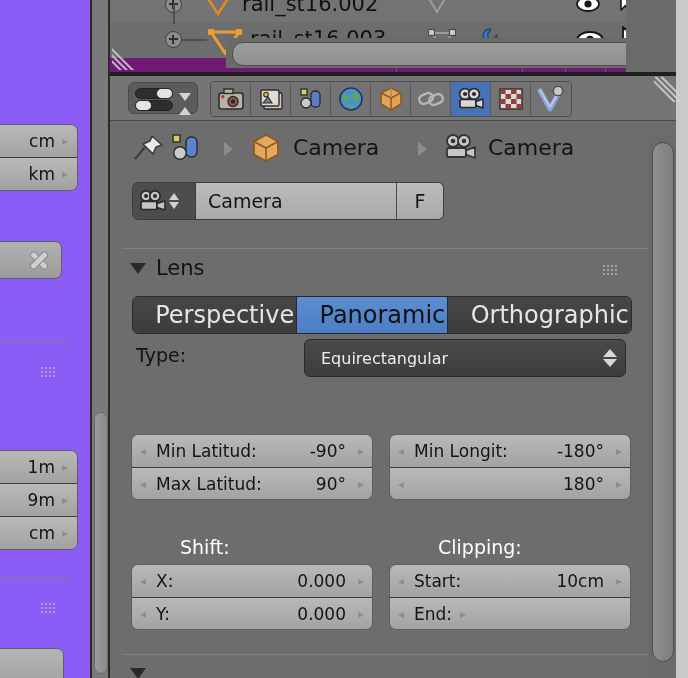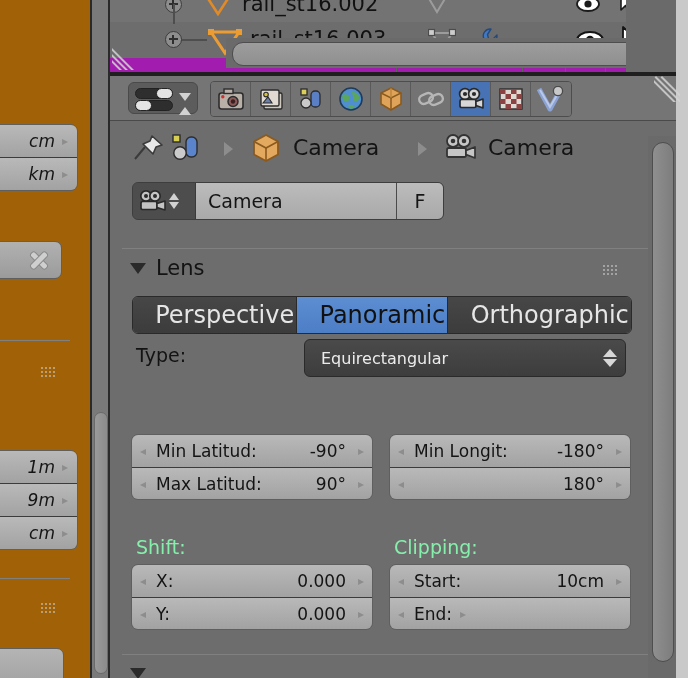--- a/index.html
+++ b/index.html
@@ -38,21 +38,21 @@
     border-radius:7px;
     overflow:hidden;
     box-sizing:border-box;
   }
   .numstack .num{border-left:0;border-right:0;}
   .numstack .num + .num{border-top:1px solid #3b3b3b;}
 
   
   #outliner{
     left:110px;top:0;width:516px;height:72px;
-    background:#a21caf;
+    background:#701a75;
     overflow:hidden;
   }
   .olrow{
     position:absolute;left:0;width:578px;height:36px;
     display:flex;align-items:center;
   }
   .olrow.r0{top:-14px;background:#737373;}
   .olrow.r1{top:22px;background:#6d6d6d;}
   .ol-plus{
     position:absolute;width:17px;height:17px;border-radius:50%;
@@ -221,24 +221,24 @@
   }
   #type-dd .dd-val{flex:1 1 auto;padding-left:16px;font-size:16px;color:#ececec;}
   #type-dd .dd-arrows{
     width:30px;display:flex;flex-direction:column;align-items:center;
     justify-content:center;gap:2px;
   }
   .dd-up{width:0;height:0;border-left:7px solid transparent;border-right:7px solid transparent;border-bottom:8px solid #d7d7d7;}
   .dd-dn{width:0;height:0;border-left:7px solid transparent;border-right:7px solid transparent;border-top:8px solid #d7d7d7;}
 
   
-  .sub-label{position:absolute;font-size:19px;color:#86efac;}
-
-  
-  #leftpane{left:0;top:0;width:124px;height:678px;background:#a16207;overflow:hidden;font-style:italic;}
+  .sub-label{position:absolute;font-size:19px;color:#ffffff;margin-left:44px;}
+
+  
+  #leftpane{left:0;top:0;width:124px;height:678px;background:#8b5cf6;overflow:hidden;}
   .lp-stack{position:absolute;border:1px solid #5f5f5f;border-radius:7px;overflow:hidden;box-sizing:border-box;}
   .lp-num{
     height:32px;display:flex;align-items:center;justify-content:flex-end;
     background:linear-gradient(to bottom,#b9b9b9,#a2a2a2);
     font-size:17px;color:#141414;padding-right:2px;
   }
   .lp-num + .lp-num{border-top:1px solid #3b3b3b;}
   .lp-num .arrR{width:20px;text-align:center;color:#8d8d8d;font-size:12px;}
   .lp-x{
     position:absolute;border:1px solid #5f5f5f;border-radius:7px;

